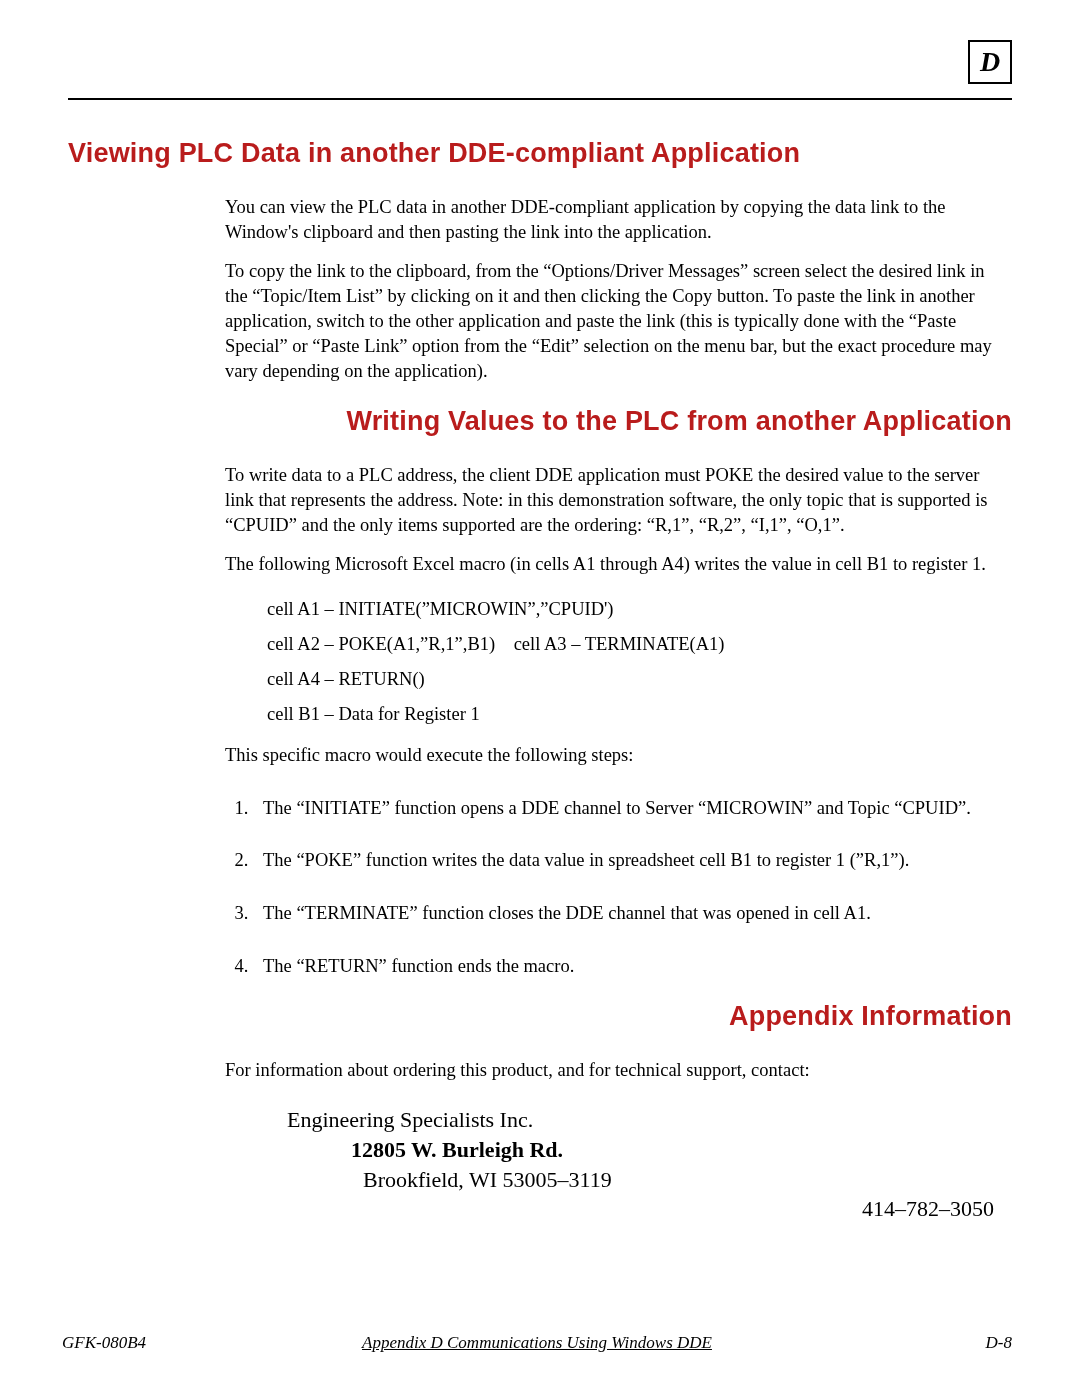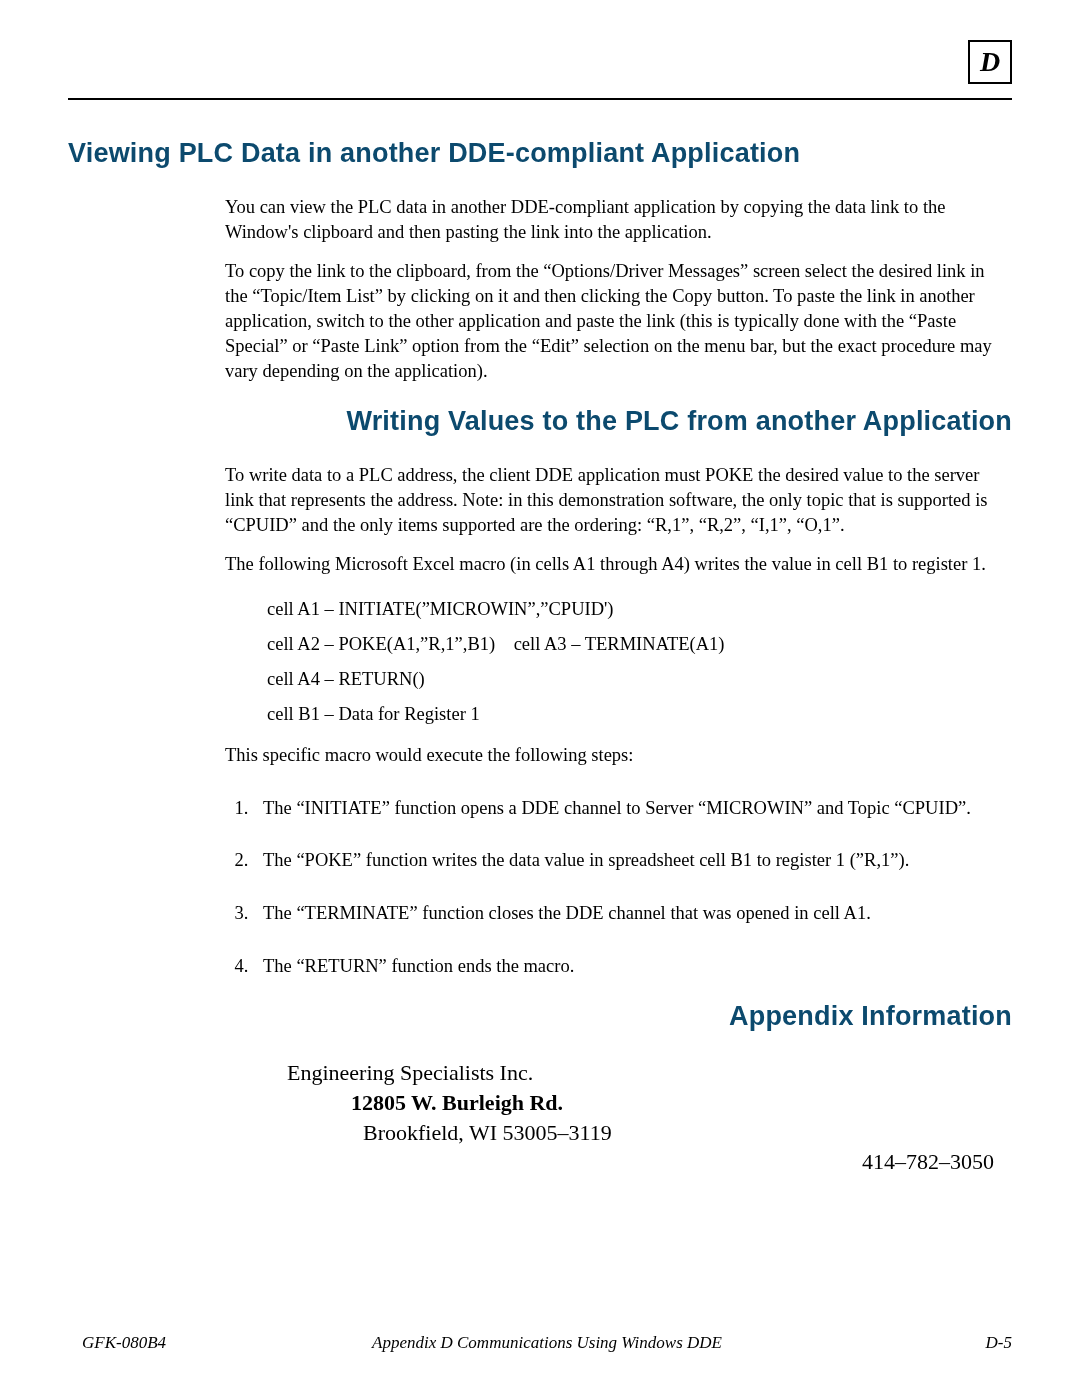--- a/index.html
+++ b/index.html
@@ -36,21 +36,21 @@
     font-style: italic;
     font-weight: bold;
     font-size: 28px;
     line-height: 40px;
   }
   .h2 {
     font-family: Helvetica, Arial, sans-serif;
     font-weight: bold;
     font-size: 27px;
     margin: 38px 0 26px 0;
-    color: #0c4a6e;
+    color: #b91c1c;
     letter-spacing: 0.2px;
   }
   .h2.tight-top { margin-top: 22px; text-align: right; }
   .body-col {
     margin-left: 157px;
     margin-right: 18px;
     font-size: 18.5px;
     line-height: 1.35;
   }
   .p { margin: 0 0 14px 0; }
@@ -76,34 +76,35 @@
     margin-left: 62px;
     margin-top: 22px;
     font-size: 22px;
     line-height: 1.35;
   }
   .addr-line2 { margin-left: 64px; font-weight: bold; }
   .addr-line3 { margin-left: 76px; }
   .addr-line4 { margin-left: 82px; text-align: right; }
   .footer {
     position: absolute;
-    left: 82px;
+    left: 62px;
     right: 68px;
     bottom: 44px;
     display: flex;
     justify-content: space-between;
     align-items: baseline;
     font-style: italic;
     font-size: 17px;
     font-family: "Palatino Linotype", "Book Antiqua", Palatino, Georgia, serif;
   }
   .footer .center {
     position: absolute;
     left: 0; right: 0;
     text-align: center;
+    text-decoration: underline;
   }
   .footer .left, .footer .right { position: relative; z-index: 1; }
 </style>
 </head>
 <body>
 
 <div class="page">
 
   <div class="appendix-letter">
     <span>D</span>
@@ -137,28 +138,29 @@
       <li>The “INITIATE” function opens a DDE channel to Server “MICROWIN” and  Topic “CPUID”.</li>
       <li>The “POKE” function writes the data value in spreadsheet cell B1 to register 1 (”R,1”).</li>
       <li>The “TERMINATE” function closes the DDE channel that was opened in  cell A1.</li>
       <li>The “RETURN” function ends the macro.</li>
     </ol>
   </div>
 
   <h2 class="h2 tight-top">Appendix Information</h2>
 
   <div class="body-col">
+    <p class="p"> For information about ordering this product, and for technical support, contact:</p>
 
     <div class="address-wrap">
       <div>Engineering Specialists Inc.</div>
       <div class="addr-line2">12805 W. Burleigh Rd.</div>
       <div class="addr-line3">Brookfield, WI 53005–3119</div>
       <div class="addr-line4">414–782–3050</div>
     </div>
   </div>
 
   <div class="footer">
     <span class="left">GFK-080B4</span>
     <span class="center">Appendix D Communications Using Windows DDE</span>
-    <span class="right">D-5</span>
+    <span class="right">D-8</span>
   </div>
 
 </div>
 
 </body></html>

